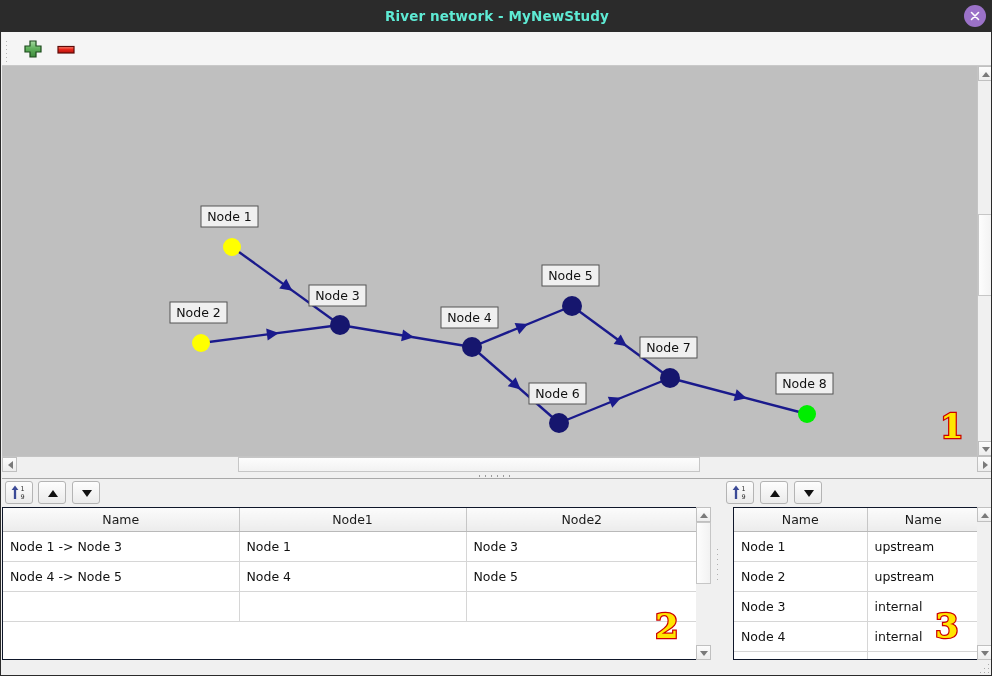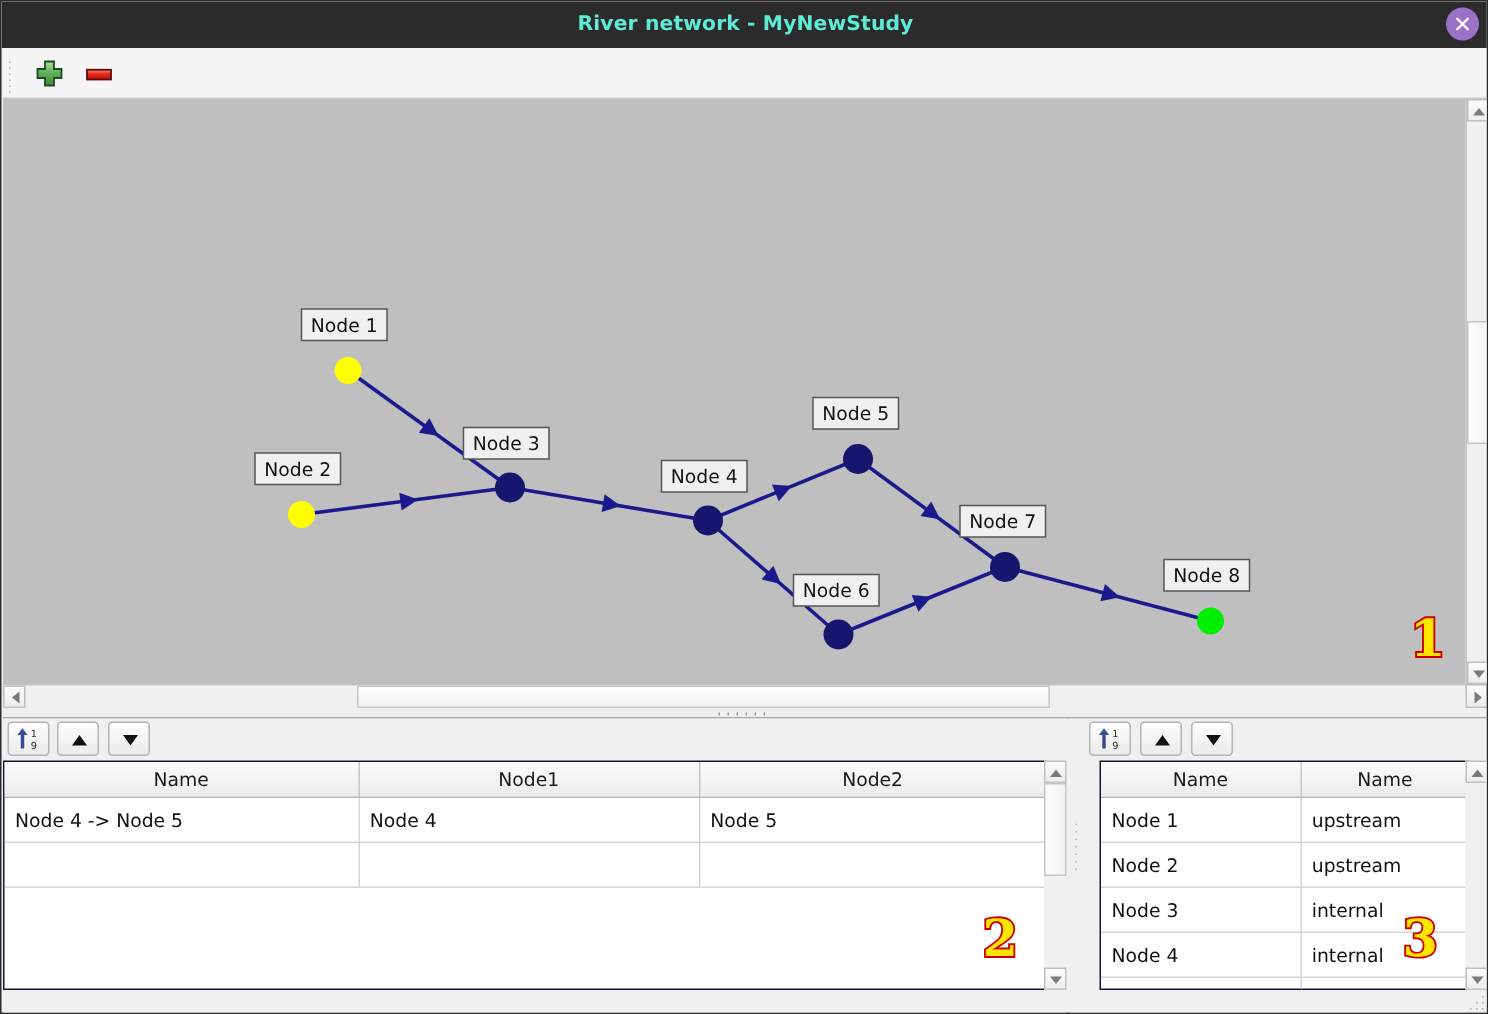--- a/index.html
+++ b/index.html
@@ -385,20 +385,25 @@
             <col>
           </colgroup>
         <thead>
           <tr>
             <th>Name</th>
             <th>Node1</th>
             <th>Node2</th>
           </tr>
         </thead>
         <tbody>
+          <tr>
+            <td>Node 1 -&gt; Node 3</td>
+            <td>Node 1</td>
+            <td>Node 3</td>
+          </tr>
           <tr>
             <td>Node 4 -&gt; Node 5</td>
             <td>Node 4</td>
             <td>Node 5</td>
           </tr>
           <tr>
             <td>&nbsp;</td>
             <td>&nbsp;</td>
             <td>&nbsp;</td>
           </tr>

